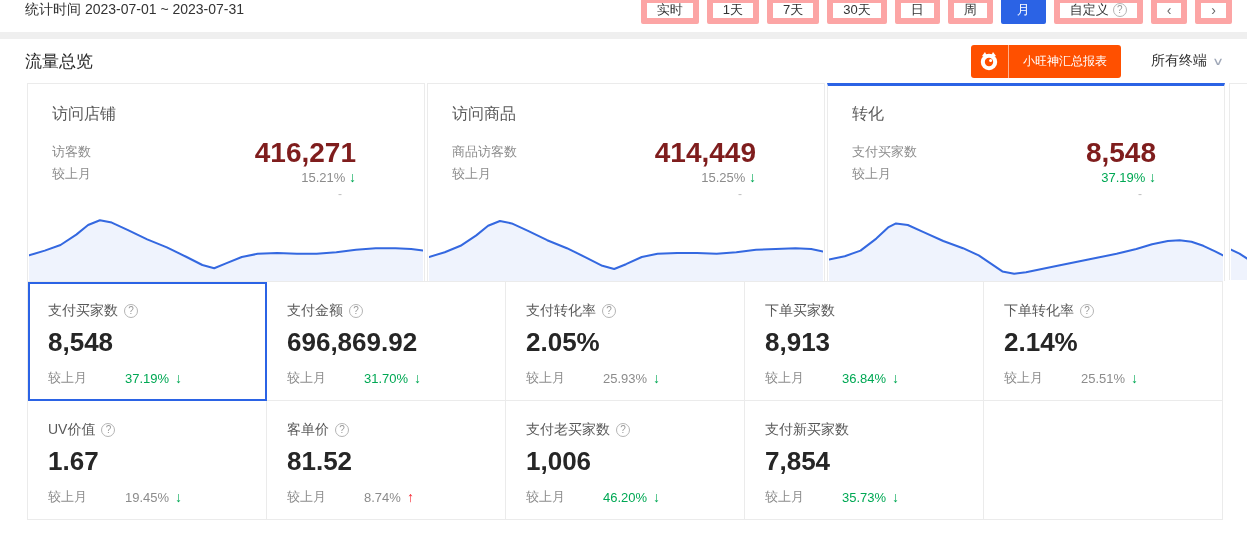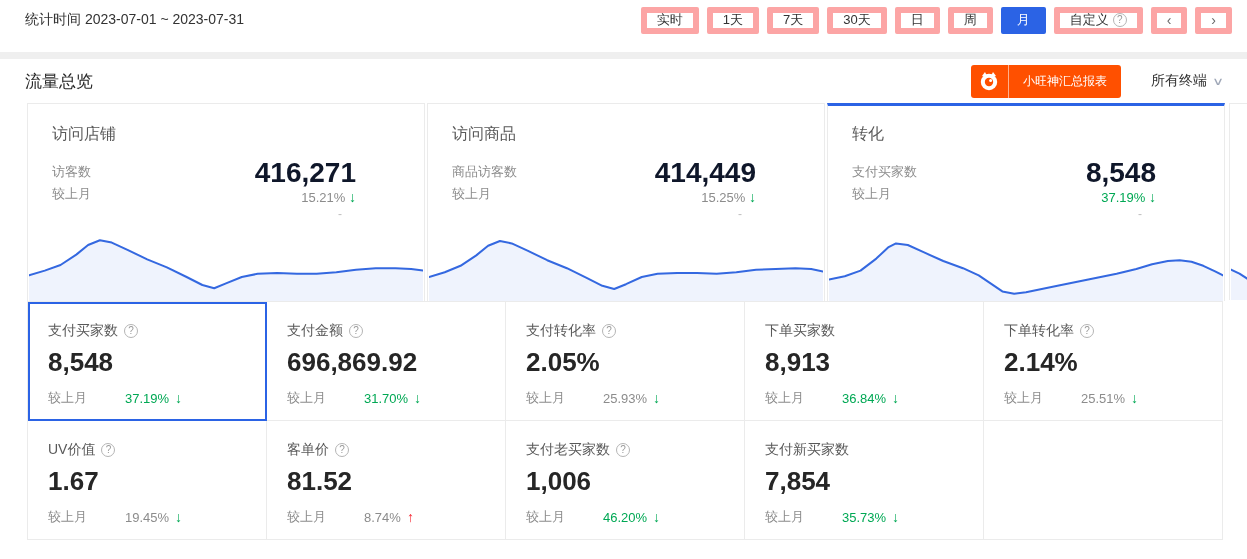--- a/index.html
+++ b/index.html
@@ -1,20 +1,20 @@
 <!DOCTYPE html>
 <html><head>
 <meta charset="utf-8">
 <style>
   * { box-sizing: border-box; margin: 0; padding: 0; }
   html,body { width:1247px; height:559px; background:#fff; overflow:hidden;
     font-family:"Liberation Sans","DejaVu Sans",sans-serif; color:#333; }
 
   
-  .topbar { height:52px; display:flex; align-items:center; justify-content:space-between;
+  .topbar { height:32px; display:flex; align-items:center; justify-content:space-between;
     padding:0 15px 12px 25px; background:#fff; }
   .stat-time { font-size:14px; color:#333; }
   .range-group { display:flex; align-items:center; gap:8px; }
   .rbtn { height:27px; min-width:36px; padding:0 10px; border:6px solid #fca5a5; background:#fff;
     border-radius:2px; font-size:13px; color:#333; display:inline-flex; align-items:center;
     justify-content:center; gap:4px; cursor:pointer; }
   .rbtn.active { background:#2B63E5; border-color:#2B63E5; color:#fff; }
   .help-circ { width:14px; height:14px; border:1px solid #b5b5b5; border-radius:50%;
     font-size:10px; color:#999; display:inline-flex; align-items:center; justify-content:center;
     line-height:1; flex:none; }
@@ -39,21 +39,21 @@
   .cards-row { display:flex; padding-left:27px; }
   .card { width:398px; height:198px; flex:none; border:1px solid #ebebeb; border-bottom:none;
     margin-right:2px; position:relative; background:#fff; cursor:pointer; }
   .card.selected { border-top:3px solid #2B63E5; }
   .card-inner { padding:20px 24px 0; }
   .card.selected .card-inner { padding-top:18px; }
   .card-title { font-size:16px; color:#595959; margin-bottom:16px; }
   .metric-cols { display:flex; justify-content:space-between; padding-right:44px; }
   .mcol-left .mlabel { font-size:13px; color:#8c8c8c; line-height:22px; }
   .mcol-right { text-align:right; }
-  .big-value { font-size:28px; font-weight:bold; color:#0f172a; line-height:24px; }
+  .big-value { font-size:28px; font-weight:bold; color:#7f1d1d; line-height:24px; }
   .chg-line { font-size:13px; line-height:20px; margin-top:2px; }
   .dash { font-size:12px; color:#c0c0c0; line-height:12px; padding-right:14px; }
   .chg-muted { color:#8c8c8c; }
   .chg-green { color:#00A854; }
   .arrow-down { color:#00A854; font-weight:bold; font-size:14px; }
   .arrow-up { color:#F5222D; font-weight:bold; font-size:14px; }
   .card-chart { position:absolute; left:1px; right:1px; bottom:0; height:80px; }
   .card-chart svg { width:100%; height:100%; display:block; }
   .sliver { width:20px; height:197px; flex:none; margin-left:2px; border:1px solid #ebebeb;
     border-right:none; border-bottom:none; position:relative; overflow:hidden; background:#fff; }

